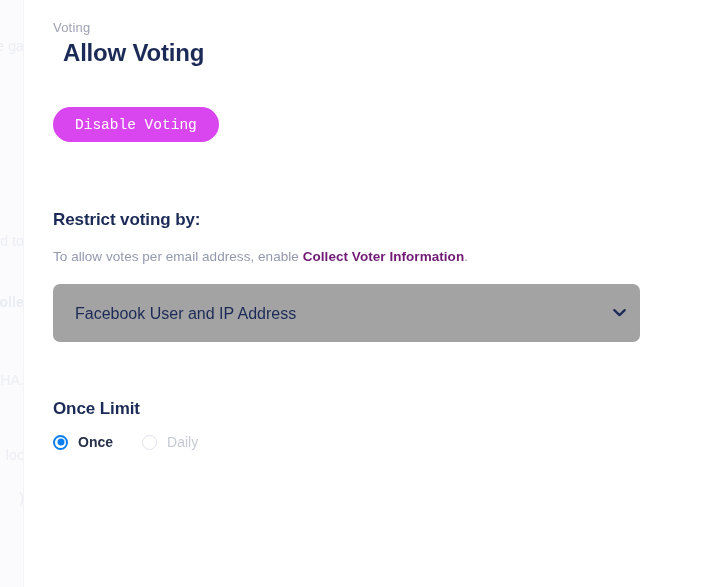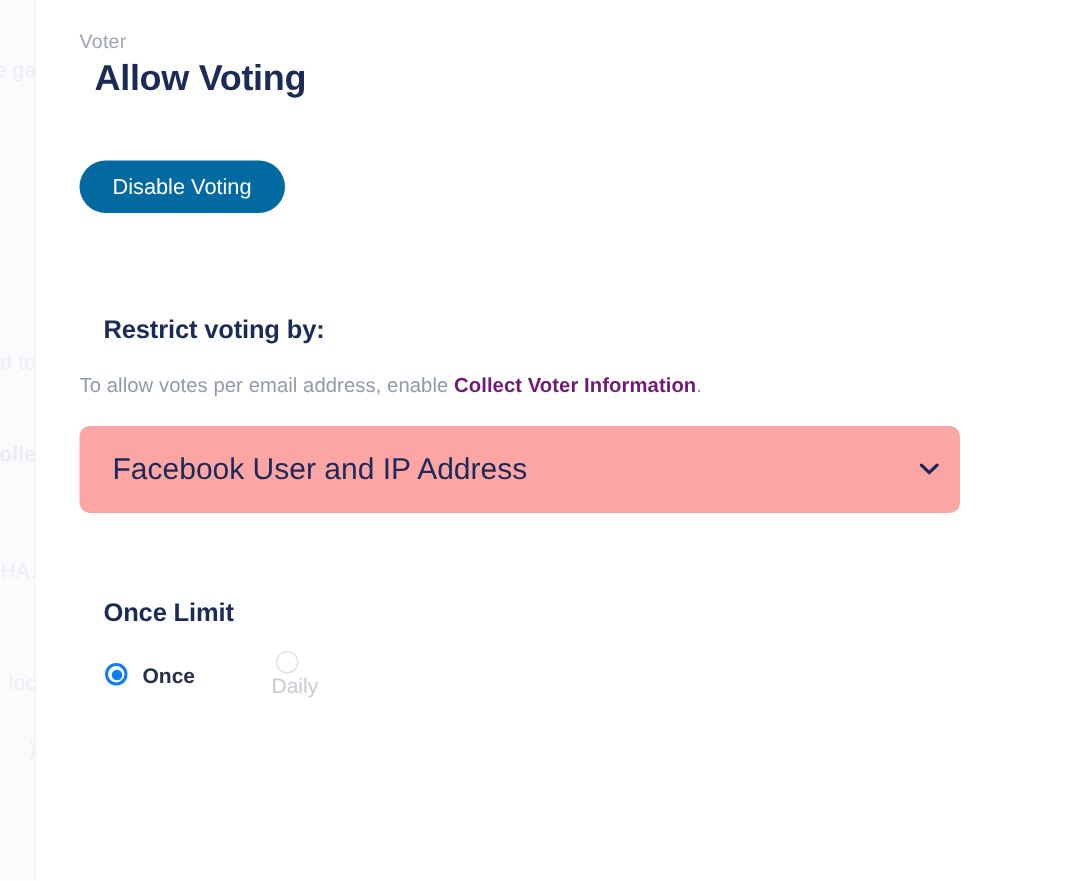--- a/index.html
+++ b/index.html
@@ -94,32 +94,32 @@
     position: absolute;
     top: 107px;
     left: 0;
     display: inline-flex;
     align-items: center;
     justify-content: center;
     height: 35px;
     padding: 0 22px;
     border: none;
     border-radius: 999px;
-    background: #0369a1;
+    background: #d946ef;
     color: #ffffff;
-    font-family: Liberation Sans, sans-serif;
+    font-family: Liberation Mono, monospace;
     font-size: 14.5px;
     cursor: pointer;
     white-space: nowrap;
   }
 
   
   .section-title {
     position: absolute;
-    left: 16px;
+    left: 0;
     margin: 0;
     font-size: 17px;
     font-weight: bold;
     color: #1b2a56;
     letter-spacing: -.1px;
   }
   #restrict-title { top: 210px; }
 
   .helper-text {
     position: absolute;
@@ -141,24 +141,24 @@
     left: 0;
     width: 587px;
     height: 58px;
   }
   .select-field {
     box-sizing: border-box;
     width: 100%;
     height: 100%;
     border: none;
     border-radius: 7px;
-    background: #fca5a5;
+    background: #a3a3a3;
     color: #1b2a56;
     font-family: "Liberation Sans", sans-serif;
-    font-size: 20px;
+    font-size: 16px;
     padding: 0 40px 0 22px;
     -webkit-appearance: none;
     -moz-appearance: none;
     appearance: none;
     cursor: pointer;
     outline: none;
   }
   .select-chevron {
     position: absolute;
     right: 14px;
@@ -170,30 +170,29 @@
 
   
   #voter-limit-title { top: 399px; }
 
   .radio-row {
     position: absolute;
     top: 434px;
     left: 0;
     display: flex;
     align-items: center;
-    gap: 12px;
-    margin-left: 17px;
+    gap: 0;
   }
   .radio-option {
     display: flex;
     align-items: center;
     cursor: pointer;
     user-select: none;
   }
-  .radio-option + .radio-option { margin-left: 29px; flex-direction: column; }
+  .radio-option + .radio-option { margin-left: 29px; }
 
   .radio-mark {
     position: relative;
     width: 15px;
     height: 15px;
     border-radius: 50%;
     box-sizing: border-box;
     flex: 0 0 auto;
   }
   .radio-mark.checked {
@@ -238,21 +237,21 @@
     <div class="ghost-line bold" style="top: 294px;">olle</div>
     <div class="ghost-line" style="top: 372px;">-HA.</div>
     <div class="ghost-line" style="top: 447px;">loc</div>
     <div class="ghost-line" style="top: 490px;">)</div>
   </div>
 <div id="bg-divider"></div>
 
 <div id="panel">
   <div class="content">
 
-    <div class="eyebrow">Voter</div>
+    <div class="eyebrow">Voting</div>
     <h1 class="page-title">Allow Voting</h1>
 
     <button class="btn-disable">Disable Voting</button>
 
     <h2 class="section-title" id="restrict-title">Restrict voting by:</h2>
 
     <div class="helper-text">
       <span>To allow votes per email address, enable </span><span class="emphasis">Collect Voter Information</span><span>.</span>
     </div>
 

